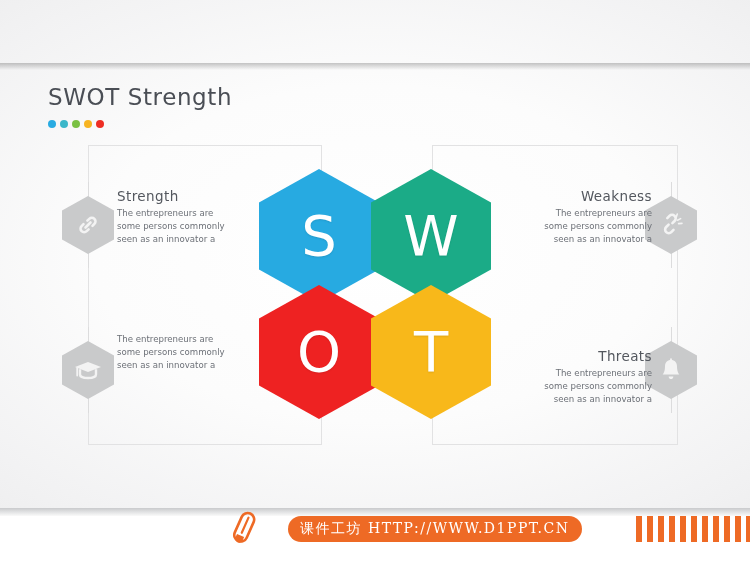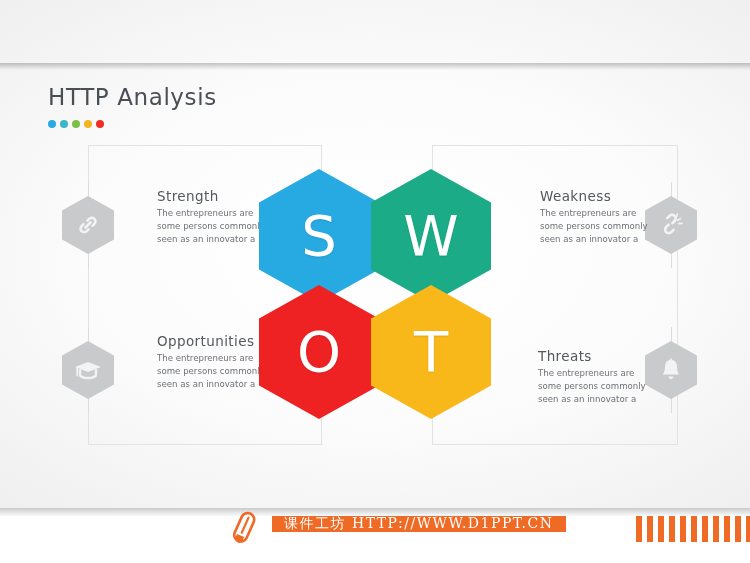--- a/index.html
+++ b/index.html
@@ -89,31 +89,31 @@
   .dots span { width:8px; height:8px; border-radius:50%; display:block; }
 
   
   .frame {
     position:absolute; border:1px solid #e2e2e3; background:transparent;
   }
   .frame-left  { left:88px;  top:145px; width:234px; height:300px; }
   .frame-right { left:432px; top:145px; width:246px; height:300px; }
 
   
-  .block { position:absolute;margin-left:40px; }
+  .block { position:absolute; }
   .block-head {
     font-size:13.5px; color:#53575e; letter-spacing:.4px; margin-bottom:3px;
     font-family:"DejaVu Sans", sans-serif;
   }
   .block-body {
     font-size:8.6px; color:#6c7077; line-height:1.5;
     font-family:"DejaVu Sans", sans-serif; white-space:pre-line;
   }
   .blk-left  { text-align:left;  }
-  .blk-right { text-align:left; }
+  .blk-right { text-align:right; }
 
   .b-strength      { left:117px; top:188px; width:150px; }
   .b-opportunities { left:117px; top:333px; width:160px; }
   .b-weakness      { left:500px; top:188px; width:152px; }
   .b-threats       { left:498px; top:348px; width:154px; }
 
   
   .pin { position:absolute; width:52px; height:58px; }
   .pin .stem {
     position:absolute; left:50%; top:-14px; width:1px; height:86px;
@@ -156,40 +156,40 @@
   .footer {
     position:absolute; left:0; bottom:0; width:750px; height:55px;
     background:#ffffff;
   }
   .footer-top {
     position:absolute; left:0; top:0; width:750px; height:8px;
     background:linear-gradient(180deg,#c9cacc 0%, #e4e5e6 55%, #fafafa 100%);
   }
   .footer-pen { position:absolute; left:228px; top:509px; width:30px; height:42px; }
   .footer-bar {
-    position:absolute; left:272px; top:516px; height:16px;
+    position:absolute; left:288px; top:516px; height:26px;
     background:#ee6a25; color:#ffffff;
     display:flex; align-items:center; padding:0 12px;
     font-size:14px; letter-spacing:1.5px;
-    font-family:"DejaVu Serif", serif; white-space:nowrap;
+    font-family:"DejaVu Serif", serif; white-space:nowrap;border-radius:13px;
   }
   .footer-stripes {
     position:absolute; left:636px; top:516px; height:26px;
     display:flex; gap:5px;
   }
   .footer-stripes i { display:block; width:6px; height:26px; background:#ee6a25; }
 </style>
 </head>
 <body>
 
 <div class="slide">
 
   <div class="banner-shadow"></div>
 
-  <div class="title">HTTP Analysis</div>
+  <div class="title">SWOT Strength</div>
   <div class="dots">
     <span style="background: rgb(41, 171, 226);"></span>
     <span style="background: rgb(59, 183, 201);"></span>
     <span style="background: rgb(122, 193, 67);"></span>
     <span style="background: rgb(247, 180, 34);"></span>
     <span style="background: rgb(238, 46, 36);"></span>
   </div>
 
   <div class="frame frame-left"></div>
   <div class="frame frame-right"></div>
@@ -258,21 +258,20 @@
   </div>
 
   <div class="block b-weakness blk-right">
     <div class="block-head">Weakness</div>
     <div class="block-body">The entrepreneurs are
 some persons commonly
 seen as an innovator a</div>
   </div>
 
   <div class="block b-opportunities blk-left">
-    <div class="block-head">Opportunities</div>
     <div class="block-body">The entrepreneurs are
 some persons commonly
 seen as an innovator a</div>
   </div>
 
   <div class="block b-threats blk-right">
     <div class="block-head">Threats</div>
     <div class="block-body">The entrepreneurs are
 some persons commonly
 seen as an innovator a</div>

